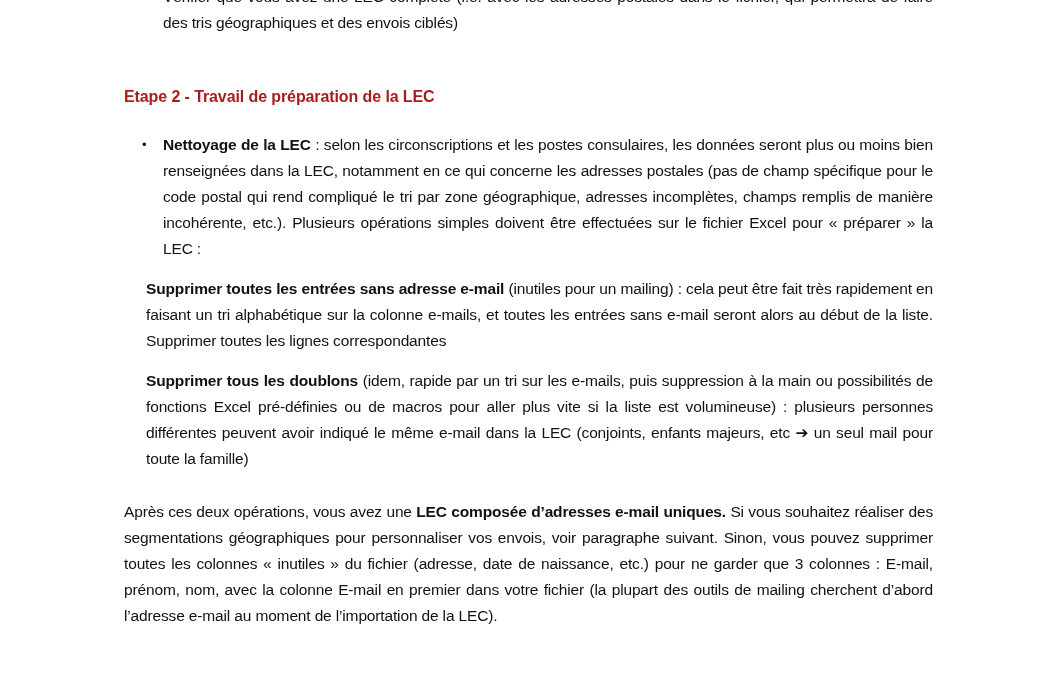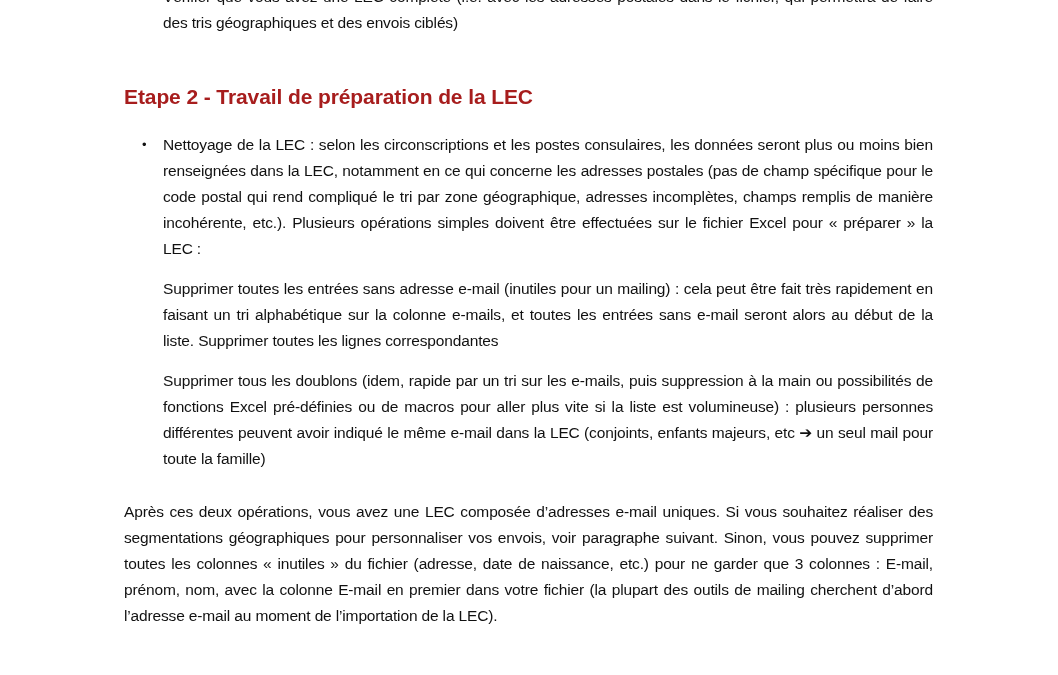--- a/index.html
+++ b/index.html
@@ -37,32 +37,32 @@
   .bullet-dot {
     position: absolute;
     left: 18px;
     top: 0;
     font-size: 13px;
     line-height: 26px;
   }
   .heading {
     margin-top: 48px;
     font-weight: 700;
-    font-size: 21px;
+    font-size: 16px;
     color: #a71d1d;
     text-align: left;
     letter-spacing: -0.1px;
   }
   .para-nettoyage { margin-top: 22px; }
   .para-indent {
-    margin-left: 39px;
+    margin-left: 22px;
     margin-top: 14px;
   }
   .para-conclusion { margin-top: 27px; }
-  .b { font-weight: 400; }
+  .b { font-weight: 700; }
 </style>
 </head>
 <body>
 
 <div class="page">
   <div class="content">
 
     <p class="bullet-item">
       <span class="bullet-dot">•</span>
       <span>Vérifier que vous avez une LEC complète (i.e. avec les adresses postales dans le fichier, qui permettra de faire des tris géographiques et des envois ciblés)</span>

